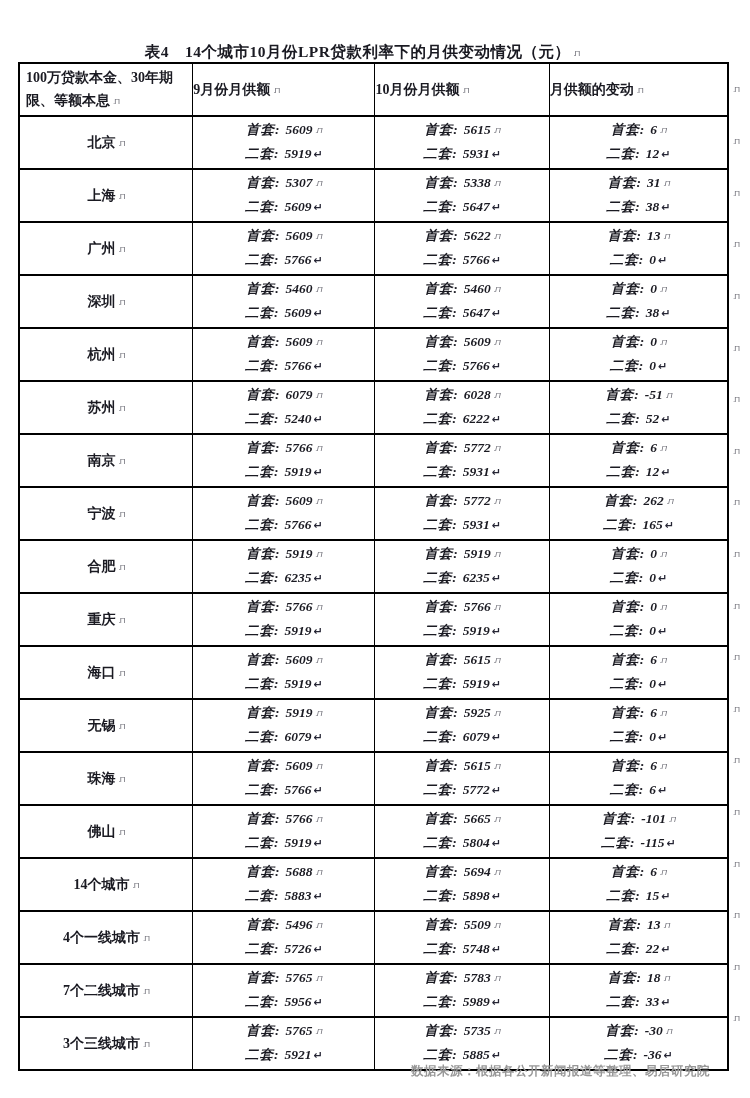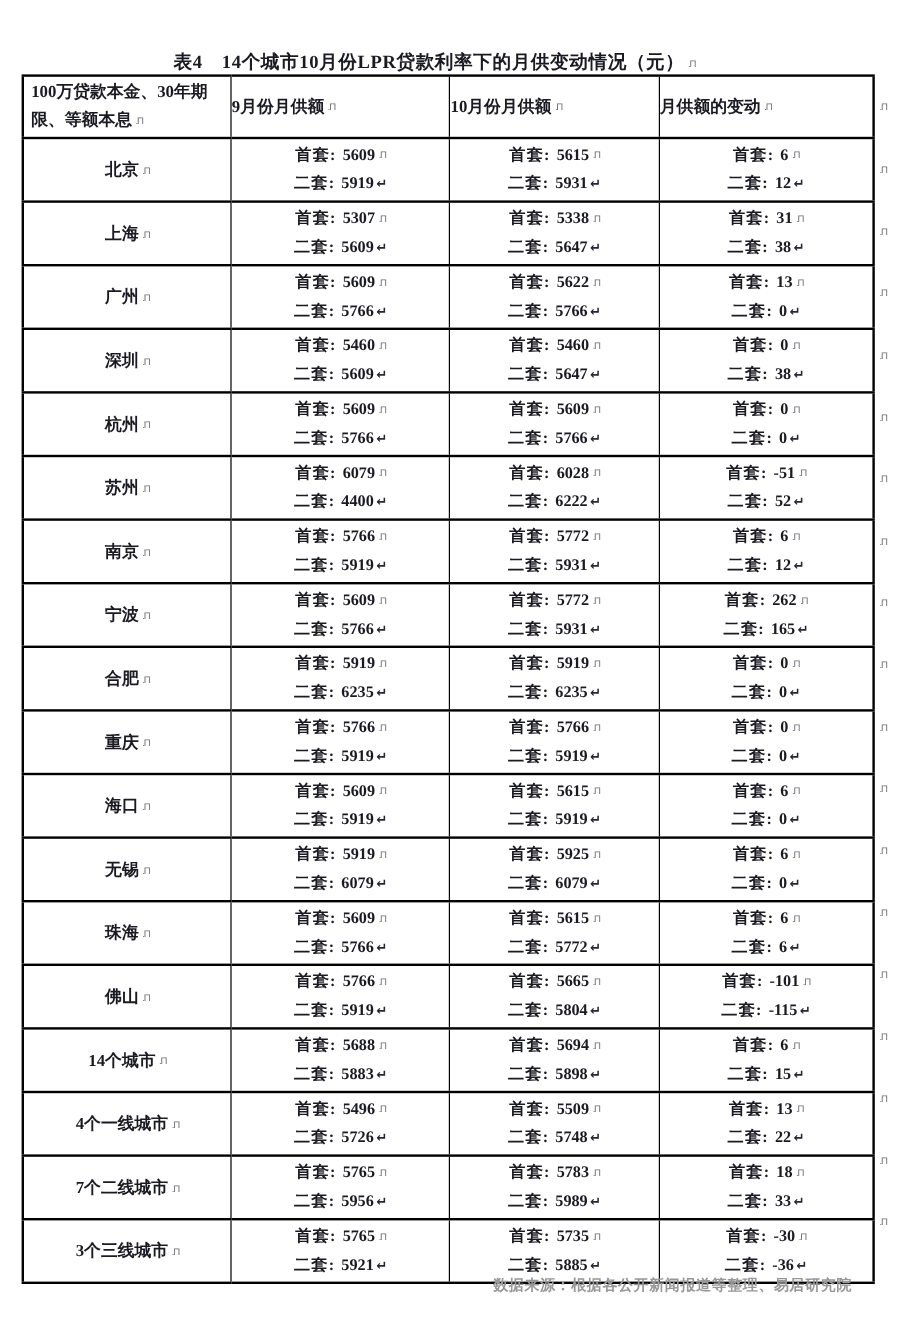--- a/index.html
+++ b/index.html
@@ -23,21 +23,21 @@
     border:1px solid #000;
     border-top-width:2px; border-bottom-width:2px;
     font-weight:bold; vertical-align:middle;
     overflow:hidden;
   }
   thead tr { height:42px; }
   tbody tr { height:51.6px; }
   th { font-size:14px; text-align:left; }
   th.th-left { text-align:left; padding:2px 4px 2px 6px; line-height:23px; font-size:14px; }
   td.city { text-align:center; font-size:14px; white-space:nowrap;border-radius:25px; }
-  td.vals { padding:2px 0; }
+  td.vals { padding:2px 0;font-style:italic; }
   .ln { text-align:center; line-height:22.5px; white-space:nowrap; font-size:13.5px; }
   .lbl { letter-spacing:1px; }
   .val { margin-left:5px; }
   .mk-sm {
     font-size:8px; color:#6f6f78; font-weight:normal;
     margin-left:3px; letter-spacing:-1px; vertical-align:1px;
     font-family:"Liberation Sans", sans-serif;
   }
   .mk-cr {
     font-size:11px; color:#262635; font-weight:bold; margin-left:2px;
@@ -242,21 +242,21 @@
 
   <tr>
     <td class="city">
       <span>苏州</span><span class="mk-sm">.Π</span>
     </td>
     <td class="vals">
       <div class="ln">
         <span class="lbl">首套:</span><span class="val">6079</span><span class="mk-sm">.Π</span>
       </div>
       <div class="ln">
-        <span class="lbl">二套:</span><span class="val">4400</span><span class="mk-cr">↵</span>
+        <span class="lbl">二套:</span><span class="val">5240</span><span class="mk-cr">↵</span>
       </div>
     </td>
     <td class="vals">
       <div class="ln">
         <span class="lbl">首套:</span><span class="val">6028</span><span class="mk-sm">.Π</span>
       </div>
       <div class="ln">
         <span class="lbl">二套:</span><span class="val">6222</span><span class="mk-cr">↵</span>
       </div>
     </td>

